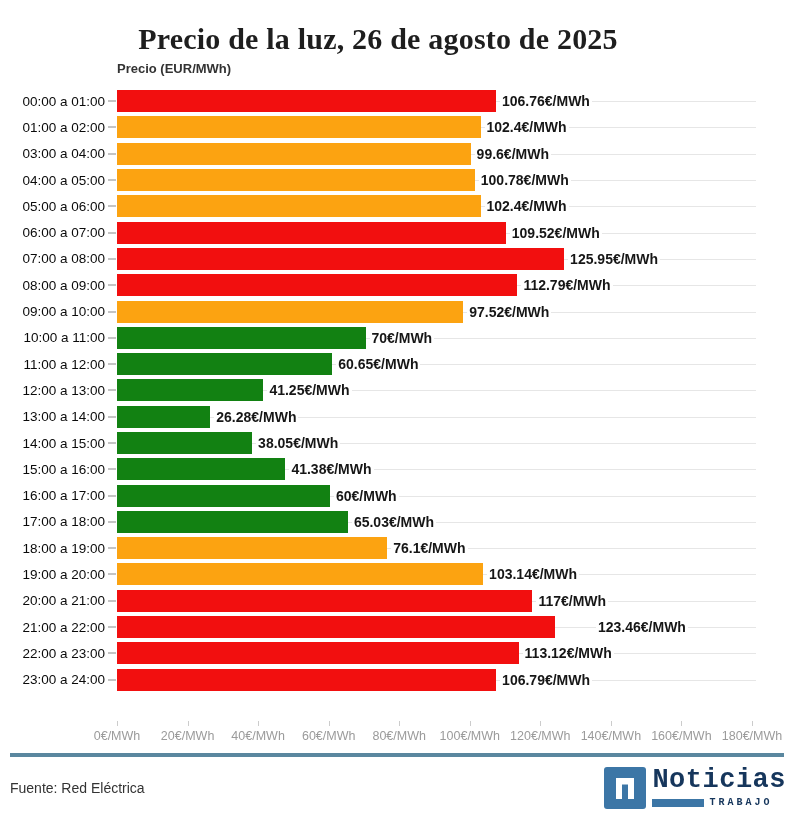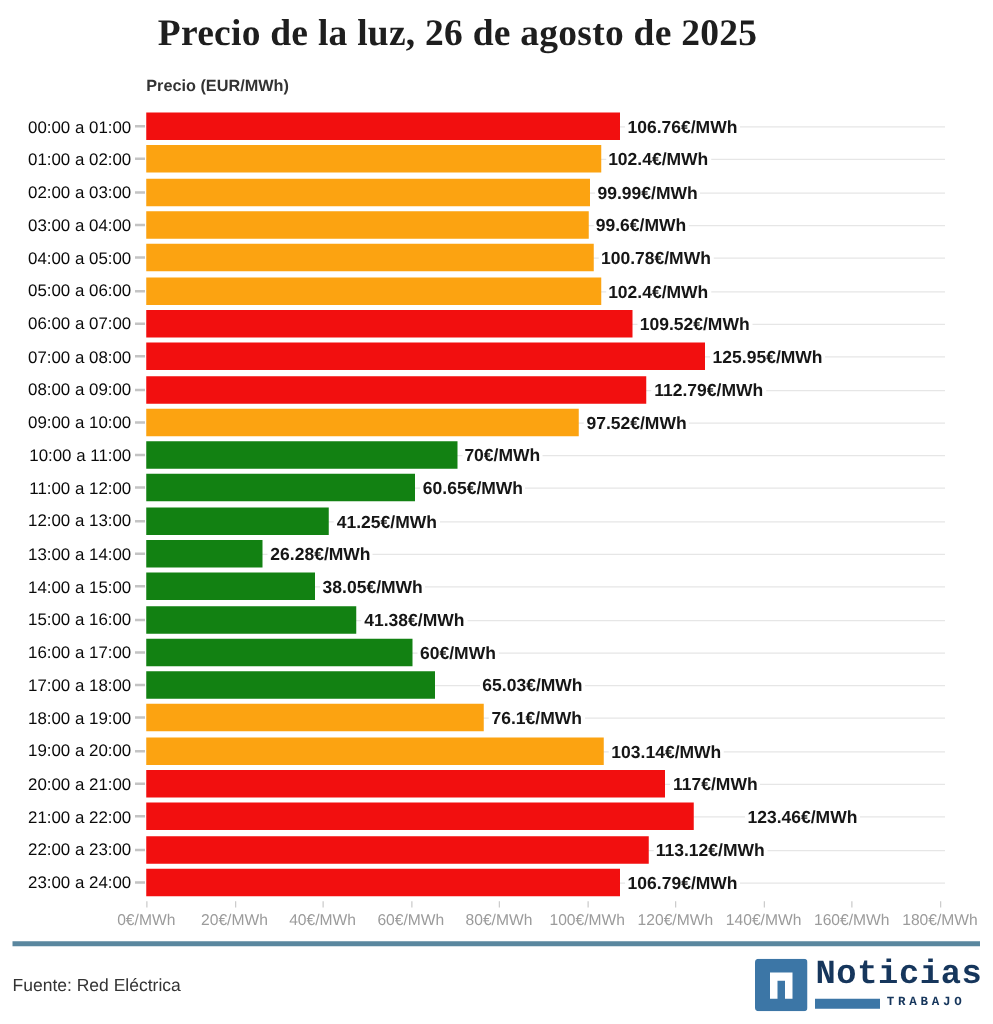--- a/index.html
+++ b/index.html
@@ -1,21 +1,21 @@
 <!DOCTYPE html>
 <html><head>
 <meta charset="utf-8">
 <style>
   html,body{margin:0;padding:0;background:#ffffff;}
   .canvas{
     position:relative;width:794px;height:819px;background:#ffffff;overflow:hidden;
     font-family:"Liberation Sans",sans-serif;
   }
   .chart-title{
-    margin:4px;position:absolute;top:6px;left:0;width:724px;text-align:center;
+    margin:16px;position:absolute;top:6px;left:0;width:724px;text-align:center;
     font-family:"Liberation Serif",serif;font-weight:bold;font-size:30px;color:#1e1e1e;
     letter-spacing:.2px;
   }
   .axis-title{
     position:absolute;top:61px;left:117px;font-size:13px;font-weight:bold;color:#333333;
   }
   .chart{position:absolute;top:88px;left:0;width:650px;}
   .row{display:flex;align-items:center;height:26.3px;position:relative;}
   .row-label{
     width:105px;flex:0 0 105px;text-align:right;font-size:13.5px;color:#0a0a0a;
@@ -68,29 +68,20 @@
         <div class="row">
           <span class="row-label">01:00 a 02:00</span>
           <span class="row-tick"></span>
           <div class="bar-area">
             <div class="gridline"></div>
             <div class="bar" style="width: 363.5px; background: rgb(252, 163, 17);"></div>
             <span class="bar-value" style="left: 367.5px;">102.4€/MWh</span>
           </div>
         </div>
         <div class="row">
-          <span class="row-label">02:00 a 03:00</span>
-          <span class="row-tick"></span>
-          <div class="bar-area">
-            <div class="gridline"></div>
-            <div class="bar" style="width: 355px; background: rgb(252, 163, 17);"></div>
-            <span class="bar-value" style="left: 359px;">99.99€/MWh</span>
-          </div>
-        </div>
-        <div class="row">
           <span class="row-label">03:00 a 04:00</span>
           <span class="row-tick"></span>
           <div class="bar-area">
             <div class="gridline"></div>
             <div class="bar" style="width: 353.6px; background: rgb(252, 163, 17);"></div>
             <span class="bar-value" style="left: 357.6px;">99.6€/MWh</span>
           </div>
         </div>
         <div class="row">
           <span class="row-label">04:00 a 05:00</span>
@@ -208,21 +199,21 @@
             <div class="bar" style="width: 213px; background: rgb(18, 129, 18);"></div>
             <span class="bar-value" style="left: 217px;">60€/MWh</span>
           </div>
         </div>
         <div class="row">
           <span class="row-label">17:00 a 18:00</span>
           <span class="row-tick"></span>
           <div class="bar-area">
             <div class="gridline"></div>
             <div class="bar" style="width: 230.9px; background: rgb(18, 129, 18);"></div>
-            <span class="bar-value" style="left: 234.9px; margin-left: 32px;">65.03€/MWh</span>
+            <span class="bar-value" style="left: 234.9px;">65.03€/MWh</span>
           </div>
         </div>
         <div class="row">
           <span class="row-label">18:00 a 19:00</span>
           <span class="row-tick"></span>
           <div class="bar-area">
             <div class="gridline"></div>
             <div class="bar" style="width: 270.2px; background: rgb(252, 163, 17);"></div>
             <span class="bar-value" style="left: 274.2px;">76.1€/MWh</span>
           </div>

